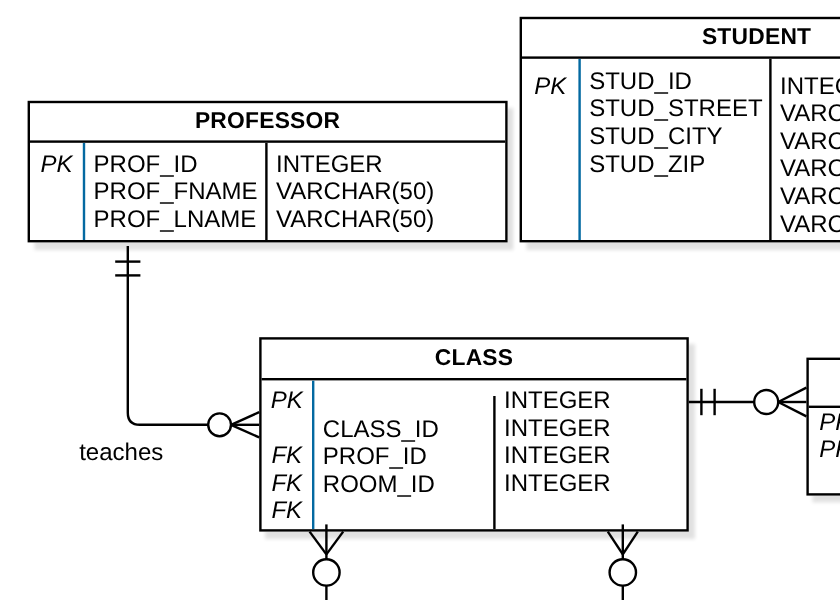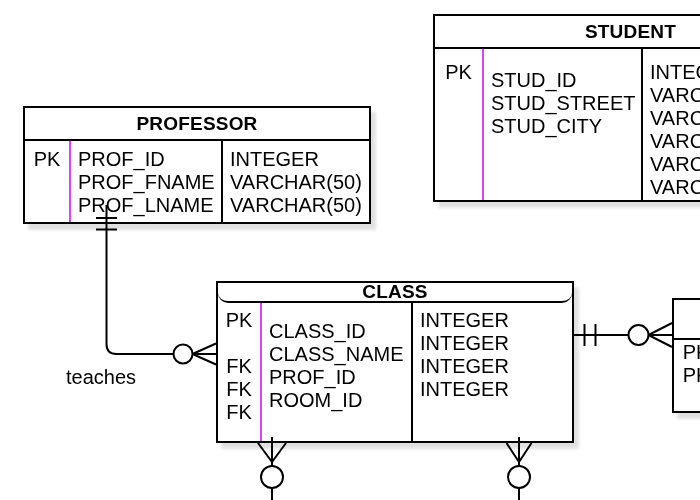--- a/index.html
+++ b/index.html
@@ -13,33 +13,33 @@
     display:flex; flex-direction:column;
   }
   .entity-title {
     box-sizing:border-box; border-bottom:2px solid #000000;
     font-weight:bold; font-size:19px; letter-spacing:0.2px;
     display:flex; align-items:center; justify-content:center;
     flex:0 0 auto; overflow:hidden; white-space:nowrap;
   }
   .entity-body { display:flex; flex:1 1 auto; overflow:hidden; box-sizing:border-box; }
   .col { box-sizing:border-box; overflow:hidden; }
-  .key-col  { border-right:2px solid #d946ef; text-align:center; flex:0 0 auto; }
+  .key-col  { border-right:2px solid #0369a1; text-align:center; flex:0 0 auto;font-style:italic; }
   .name-col { border-right:2px solid #000000; padding-left:7px; flex:0 0 auto; }
   .type-col { padding-left:7px; flex:1 1 auto; }
   .cell { height:23px; line-height:23px; font-size:20px; white-space:nowrap; }
   .rel-label { position:absolute; font-size:20px; white-space:nowrap; }
   #connector-layer { position:absolute; left:0; top:0; pointer-events:none; }
 </style>
 </head>
 <body>
 
 <div id="canvas">
 
-  <div class="entity" style="left:23px; top:106px; width:348px; height:118px;">
+  <div class="entity" style="left:23px; top:84px; width:400px; height:118px;">
     <div class="entity-title" style="height:33px;">PROFESSOR</div>
     <div class="entity-body" style="padding-top:0;">
       <div class="col key-col" style="width:46px; padding-top:7px;">
         <div class="cell">PK</div>
         <div class="cell"></div>
         <div class="cell"></div>
       </div>
       <div class="col name-col" style="width:152px; padding-top:7px;">
         <div class="cell">PROF_ID</div>
         <div class="cell">PROF_FNAME</div>
@@ -57,49 +57,49 @@
     <div class="entity-title" style="height:33px;">STUDENT</div>
     <div class="entity-body">
       <div class="col key-col" style="width:49px; padding-top:12px;">
         <div class="cell">PK</div>
         <div class="cell"></div>
         <div class="cell"></div>
         <div class="cell"></div>
         <div class="cell"></div>
         <div class="cell"></div>
       </div>
-      <div class="col name-col" style="width:159px; padding-top:20px;">
+      <div class="col name-col" style="width:159px; padding-top:8px;">
         <div class="cell">STUD_ID</div>
         <div class="cell">STUD_STREET</div>
         <div class="cell">STUD_CITY</div>
+        <div class="cell">STUD_ZIP</div>
       </div>
       <div class="col type-col" style="padding-top:12px;">
         <div class="cell">INTEGER</div>
         <div class="cell">VARCHAR</div>
         <div class="cell">VARCHAR</div>
         <div class="cell">VARCHAR</div>
         <div class="cell">VARCHAR</div>
         <div class="cell">VARCHAR</div>
       </div>
     </div>
   </div>
 
   <div class="entity" style="left:216px; top:281px; width:358px; height:162px;">
-    <div class="entity-title" style="height:20px;border-radius:15px;">CLASS</div>
+    <div class="entity-title" style="height:34px;">CLASS</div>
     <div class="entity-body">
       <div class="col key-col" style="width:44px; padding-top:6px;">
         <div class="cell">PK</div>
         <div class="cell"></div>
         <div class="cell">FK</div>
         <div class="cell">FK</div>
         <div class="cell">FK</div>
       </div>
-      <div class="col name-col" style="width:151px; padding-top:17px;">
+      <div class="col name-col" style="width:151px; padding-top:17px;margin-top:13px;">
         <div class="cell">CLASS_ID</div>
-        <div class="cell">CLASS_NAME</div>
         <div class="cell">PROF_ID</div>
         <div class="cell">ROOM_ID</div>
       </div>
       <div class="col type-col" style="padding-top:6px;">
         <div class="cell">INTEGER</div>
         <div class="cell">INTEGER</div>
         <div class="cell">INTEGER</div>
         <div class="cell">INTEGER</div>
       </div>
     </div>

